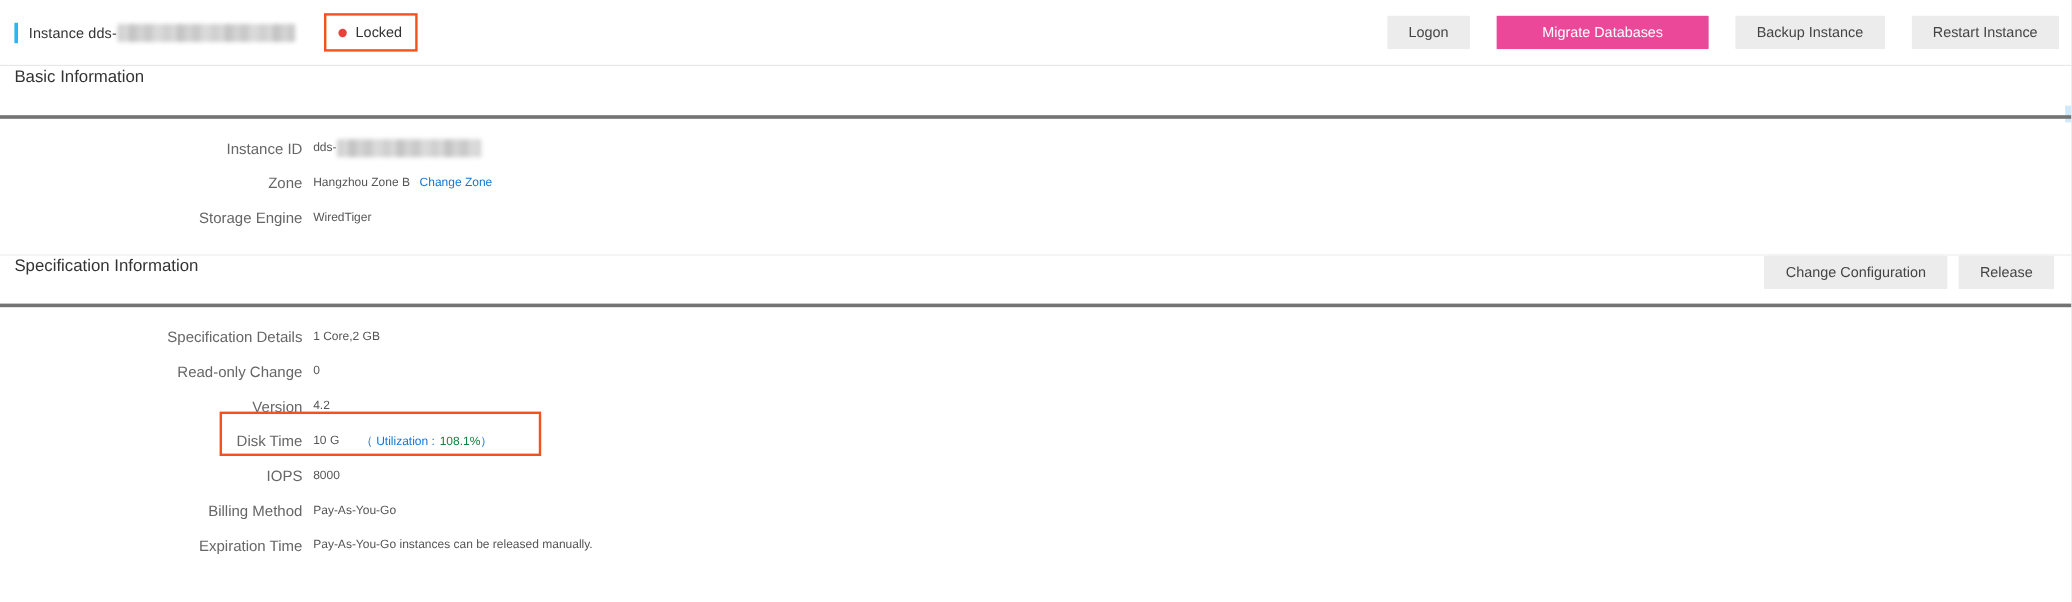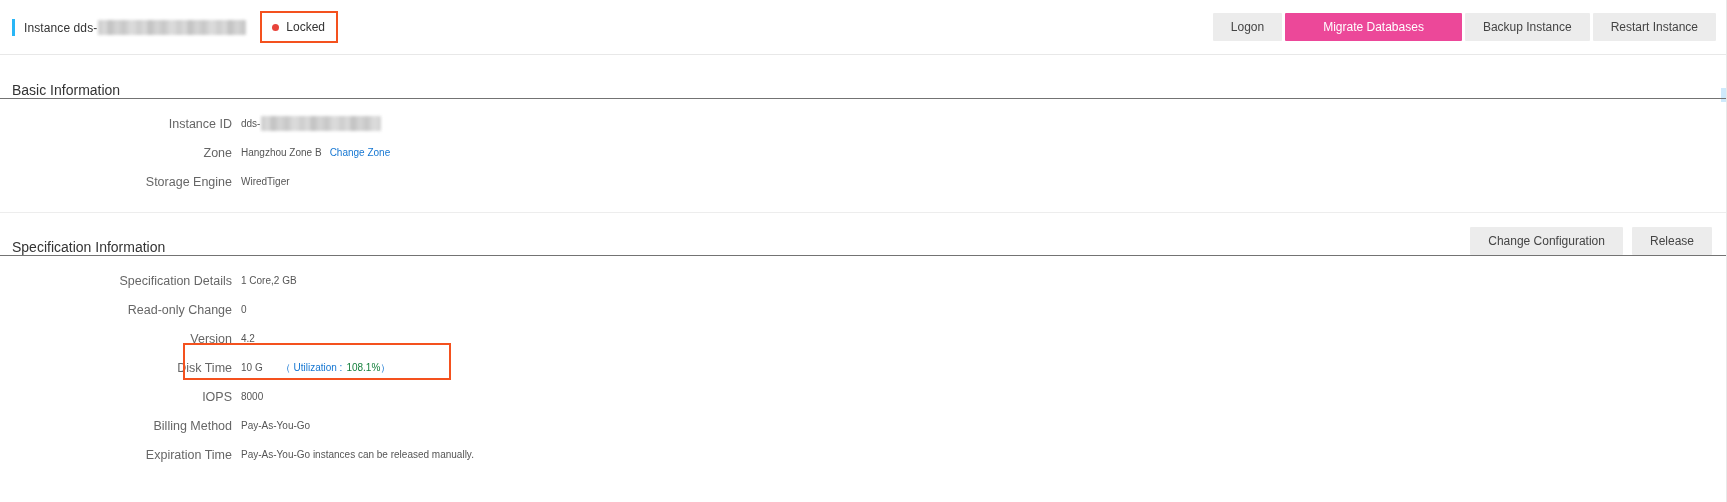--- a/index.html
+++ b/index.html
@@ -60,21 +60,21 @@
     background:
       repeating-linear-gradient(90deg,
         #c9c9c9 0px, #d9d9d9 7px, #bdbdbd 12px, #d4d4d4 19px,
         #c4c4c4 26px, #dcdcdc 33px, #cfcfcf 40px);
     filter: blur(1.6px);
     opacity: .95;
   }
   .blur-title { width: 148px; margin-left: 1px; }
 
   .status-badge {
-    margin-left: 14px;
+    margin-left: 24px;
     border: 2px solid #f4511e;
     padding: 6px 11px 6px 10px;
     display: flex;
     align-items: center;
     background: #fff;
     height: 16px;
     box-sizing: content-box;
   }
   .status-dot {
     width: 7px;
@@ -86,21 +86,21 @@
   }
   .status-text {
     font-size: 12px;
     color: #333;
   }
 
   .header-actions {
     margin-left: auto;
     display: flex;
     align-items: center;
-    gap: 3px;
+    gap: 22px;
   }
   .btn {
     background: #ececec;
     border: 1px solid transparent;
     color: #444;
     font-size: 12px;
     font-family: "Liberation Sans", sans-serif;
     height: 28px;
     line-height: 26px;
     padding: 0 17px;
@@ -111,23 +111,23 @@
   .btn.primary {
     background: #ec4899;
     color: #ffffff;
     padding: 0 37px;
   }
 
   
   .section-head {
     height: 44px;
     display: flex;
-    align-items: flex-end;
+    align-items: flex-start;
     padding: 0 14px 0 12px;
-    border-bottom: 1px solid #737373;
+    border-bottom: 3px solid #737373;
     box-sizing: border-box;
     position: relative;
   }
   .section-title {
     font-size: 14px;
     color: #333;
     font-weight: normal;
     margin: 0;
   }
   .section-actions {
@@ -152,20 +152,21 @@
   }
   .col-left { padding-left: 0; }
   .label {
     width: 232px;
     text-align: right;
     color: #666;
     font-size: 12.5px;
     padding-right: 9px;
     flex: none;
     white-space: nowrap;
+    margin-left: 20px;
   }
   .col-right .label { width: 1022px; }
   .value {
     color: #555;
     font-size: 10px;
     display: flex;
     align-items: center;
     white-space: nowrap;
   }
   .link {

